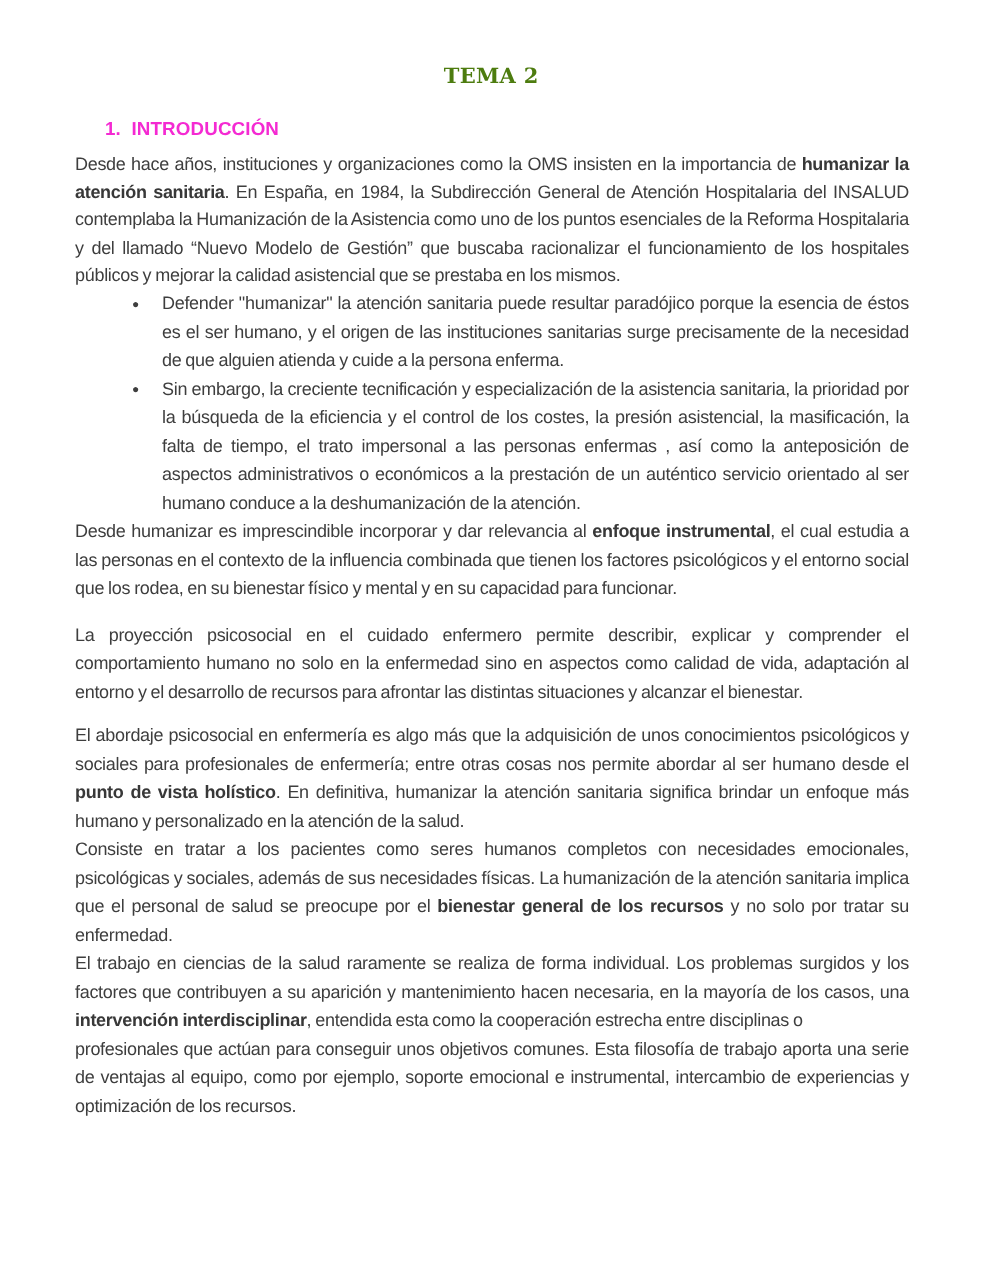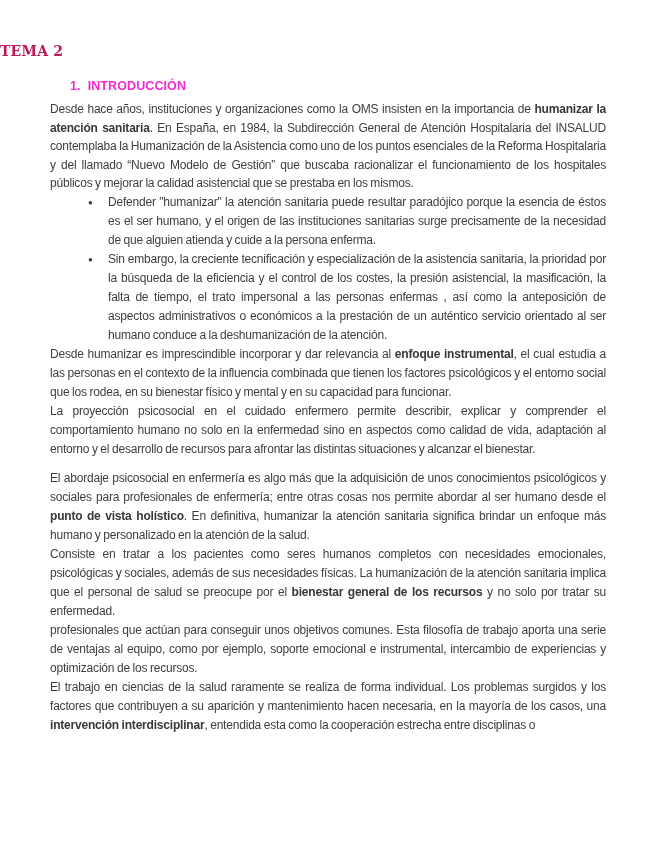--- a/index.html
+++ b/index.html
@@ -11,25 +11,26 @@
     position: relative;
     width: 655px;
     height: 848px;
     background: #ffffff;
     overflow: hidden;
     font-family: "Liberation Sans", sans-serif;
     color: #3e3e3e;
   }
   .doc-title {
     padding-top: 41px;
+    text-align: center;
     font-family: "DejaVu Serif", serif;
     font-weight: 600;
     font-size: 14px;
     line-height: 20px;
-    color: #be185d;
+    color: #4d7c0f;
     letter-spacing: 0.2px;
   }
   .section-heading {
     display: flex;
     gap: 7px;
     margin: 17px 49px 0 70px;
     font-size: 12.5px;
     font-weight: 700;
     line-height: 16px;
     letter-spacing: 0.1px;
@@ -87,19 +88,19 @@
       <p class="para tight"><span>Desde hace años, instituciones y organizaciones como la OMS insisten en la importancia de </span><b>humanizar la atención sanitaria</b><span>. En España, en 1984, la Subdirección General de Atención Hospitalaria del INSALUD contemplaba la Humanización de la Asistencia como uno de los puntos esenciales de la Reforma Hospitalaria y del llamado “Nuevo Modelo de Gestión” que buscaba racionalizar el funcionamiento de los hospitales públicos y mejorar la calidad asistencial que se prestaba en los mismos.</span></p>
       <div class="bullet">
         <span class="marker">●</span>
         <span class="content"><span>Defender "humanizar" la atención sanitaria puede resultar paradójico porque la esencia de éstos es el ser humano, y el origen de las instituciones sanitarias surge precisamente de la necesidad de que alguien atienda y cuide a la persona enferma.</span></span>
       </div>
       <div class="bullet">
         <span class="marker">●</span>
         <span class="content"><span>Sin embargo, la creciente tecnificación y especialización de la asistencia sanitaria, la prioridad por la búsqueda de la eficiencia y el control de los costes, la presión asistencial, la masificación, la falta de tiempo, el trato impersonal a las personas enfermas , así como la anteposición de aspectos administrativos o económicos a la prestación de un auténtico servicio orientado al ser humano conduce a la deshumanización de la atención.</span></span>
       </div>
       <p class="para"><span>Desde humanizar es imprescindible incorporar y dar relevancia al </span><b>enfoque instrumental</b><span>, el cual estudia a las personas en el contexto de la influencia combinada que tienen los factores psicológicos y el entorno social que los rodea, en su bienestar físico y mental y en su capacidad para funcionar.</span></p>
-      <p class="para" style=""><span>La proyección psicosocial en el cuidado enfermero permite describir, explicar y comprender el comportamiento humano no solo en la enfermedad sino en aspectos como calidad de vida, adaptación al entorno y el desarrollo de recursos para afrontar las distintas situaciones y alcanzar el bienestar.</span></p>
+      <p class="para" style="margin-top: 12px;"><span>La proyección psicosocial en el cuidado enfermero permite describir, explicar y comprender el comportamiento humano no solo en la enfermedad sino en aspectos como calidad de vida, adaptación al entorno y el desarrollo de recursos para afrontar las distintas situaciones y alcanzar el bienestar.</span></p>
       <p class="para" style="margin-top: 10px;"><span>El abordaje psicosocial en enfermería es algo más que la adquisición de unos conocimientos psicológicos y sociales para profesionales de enfermería; entre otras cosas nos permite abordar al ser humano desde el </span><b>punto de vista holístico</b><span>. En definitiva, humanizar la atención sanitaria significa brindar un enfoque más humano y personalizado en la atención de la salud.</span></p>
       <p class="para"><span>Consiste en tratar a los pacientes como seres humanos completos con necesidades emocionales, psicológicas y sociales, además de sus necesidades físicas. La humanización de la atención sanitaria implica que el personal de salud se preocupe por el </span><b>bienestar general de los recursos</b><span> y no solo por tratar su enfermedad.</span></p>
+      <p class="para"><span>El trabajo en ciencias de la salud raramente se realiza de forma individual. Los problemas surgidos y los factores que contribuyen a su aparición y mantenimiento hacen necesaria, en la mayoría de los casos, una </span><b>intervención interdisciplinar</b><span>, entendida esta como la cooperación estrecha entre disciplinas o</span></p>
       <p class="para"><span>profesionales que actúan para conseguir unos objetivos comunes. Esta filosofía de trabajo aporta una serie de ventajas al equipo, como por ejemplo, soporte emocional e instrumental, intercambio de experiencias y optimización de los recursos.</span></p>
-      <p class="para"><span>El trabajo en ciencias de la salud raramente se realiza de forma individual. Los problemas surgidos y los factores que contribuyen a su aparición y mantenimiento hacen necesaria, en la mayoría de los casos, una </span><b>intervención interdisciplinar</b><span>, entendida esta como la cooperación estrecha entre disciplinas o</span></p>
     </div>
 </div>
 
 </body></html>

